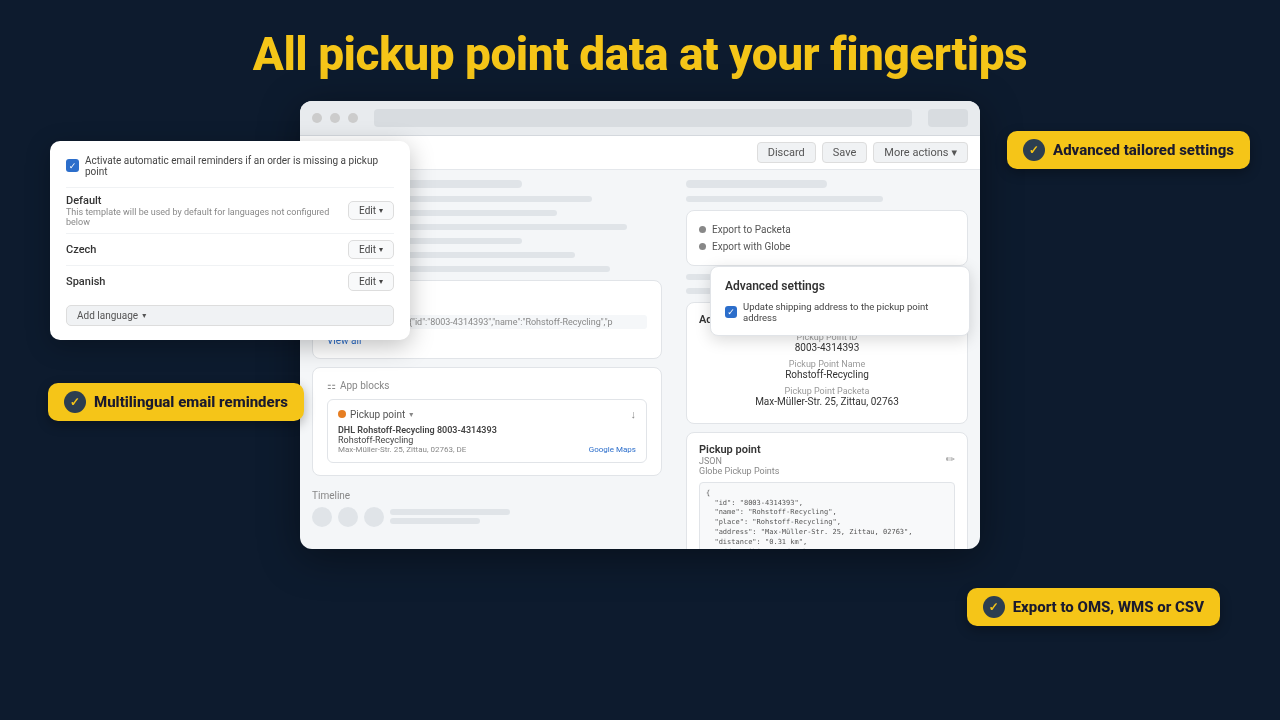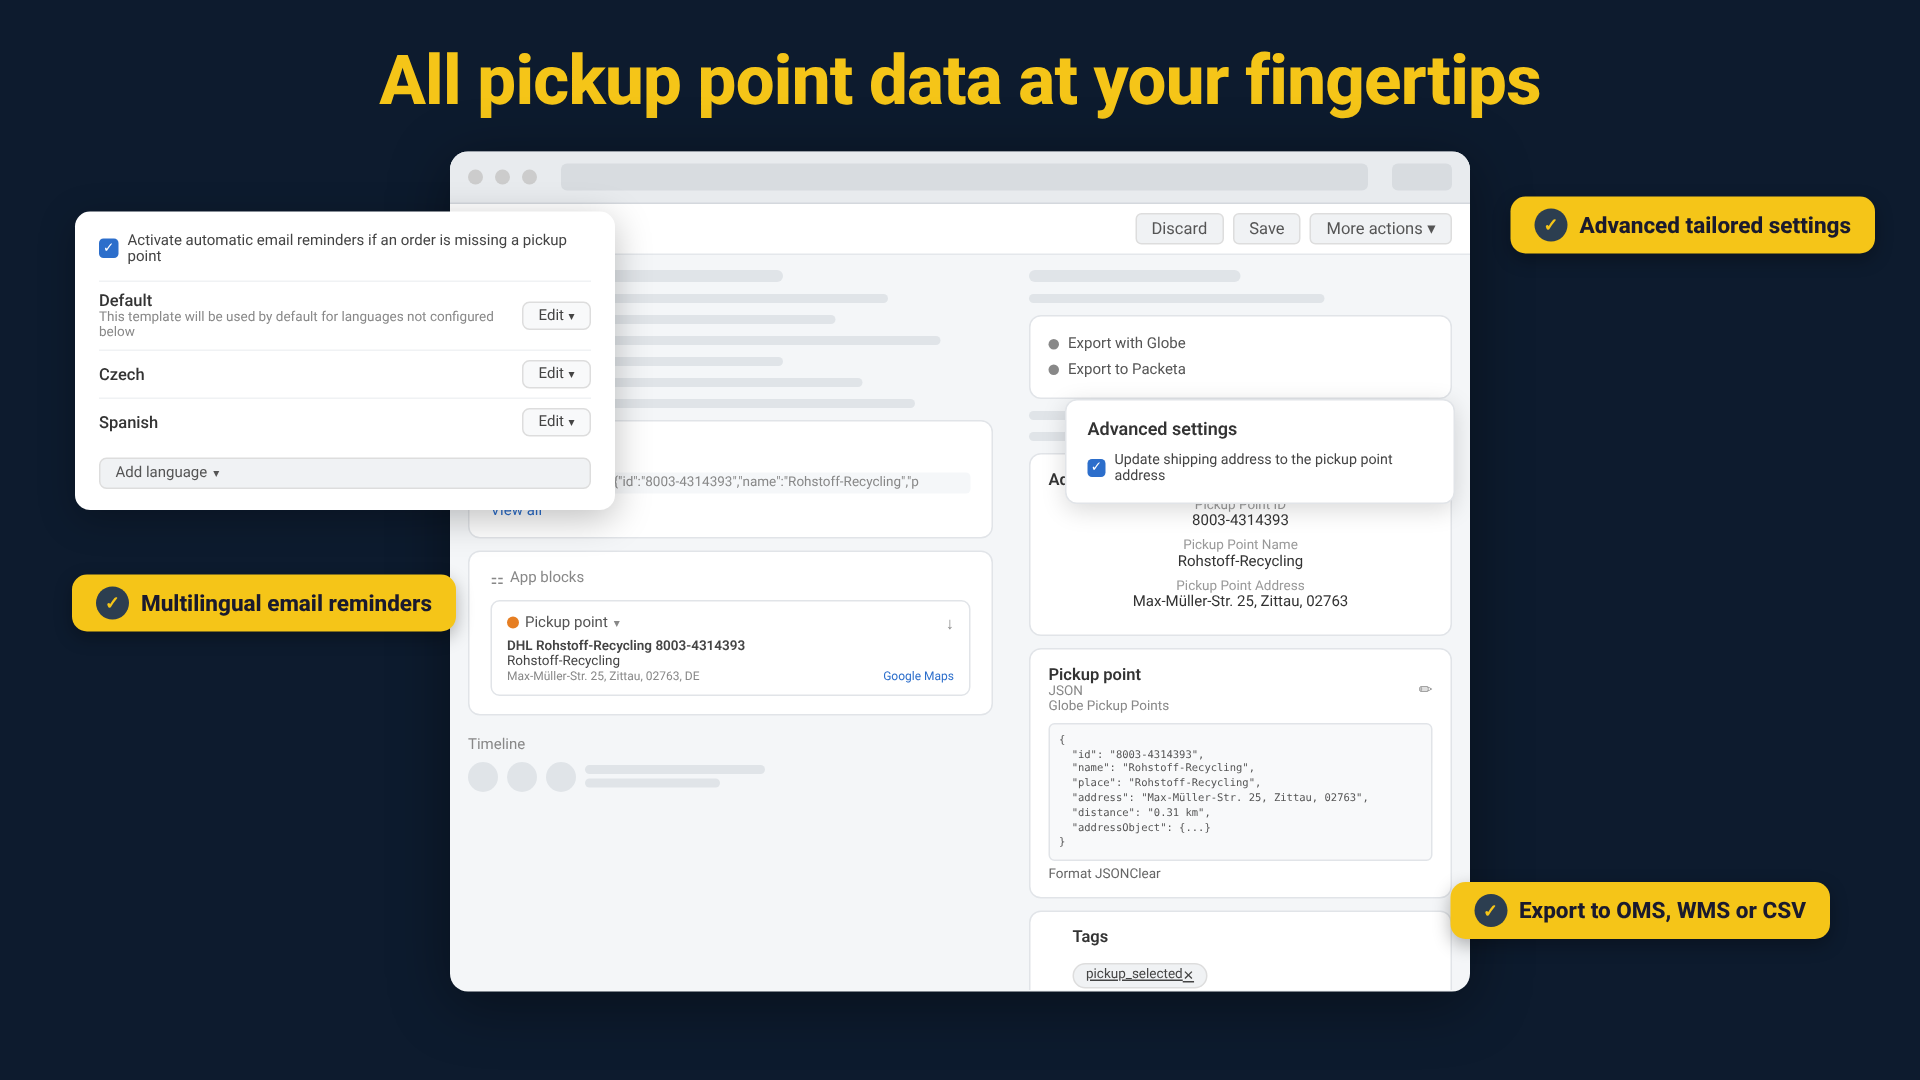--- a/index.html
+++ b/index.html
@@ -33,21 +33,21 @@
       justify-content: center;
     }
 
     
     .browser-mockup {
       position: absolute;
       top: 0;
       left: 50%;
       transform: translateX(-50%);
       width: 680px;
-      height: 560px;
+      height: 448px;
       background: #f4f6f8;
       border-radius: 12px;
       box-shadow: 0 8px 40px rgba(0,0,0,0.4);
       overflow: hidden;
     }
 
     .browser-toolbar {
       background: #e8ebee;
       padding: 8px 12px;
       display: flex;
@@ -694,25 +694,25 @@
         <div class="skeleton-row">
           <div class="skeleton-md" style="width:50%"></div>
         </div>
         <div class="skeleton-row">
           <div class="skeleton-sm" style="width:70%"></div>
         </div>
 
         <div class="export-card">
           <div class="export-row">
             <div class="bullet"></div>
-            <span>Export with Globe</span>
+            <span>Export to Packeta</span>
           </div>
           <div class="export-row">
             <div class="bullet"></div>
-            <span>Export to Packeta</span>
+            <span>Export with Globe</span>
           </div>
         </div>
 
         <div class="skeleton-row">
           <div class="skeleton-sm" style="width:60%"></div>
         </div>
         <div class="skeleton-row">
           <div class="skeleton-sm" style="width:80%"></div>
         </div>
 
@@ -723,21 +723,21 @@
           </div>
           <div class="details-field">
             <div class="details-field-label">Pickup Point ID</div>
             <div class="details-field-value">8003-4314393</div>
           </div>
           <div class="details-field">
             <div class="details-field-label">Pickup Point Name</div>
             <div class="details-field-value">Rohstoff-Recycling</div>
           </div>
           <div class="details-field">
-            <div class="details-field-label">Pickup Point Address</div>
+            <div class="details-field-label">Pickup Point Packeta</div>
             <div class="details-field-value">Max-Müller-Str. 25, Zittau, 02763</div>
           </div>
         </div>
 
         <div class="json-card">
           <div class="json-header">
             <div>
               <div class="json-title">Pickup point</div>
               <div class="json-sub">JSON</div>
               <div class="json-sub">Globe Pickup Points</div>

